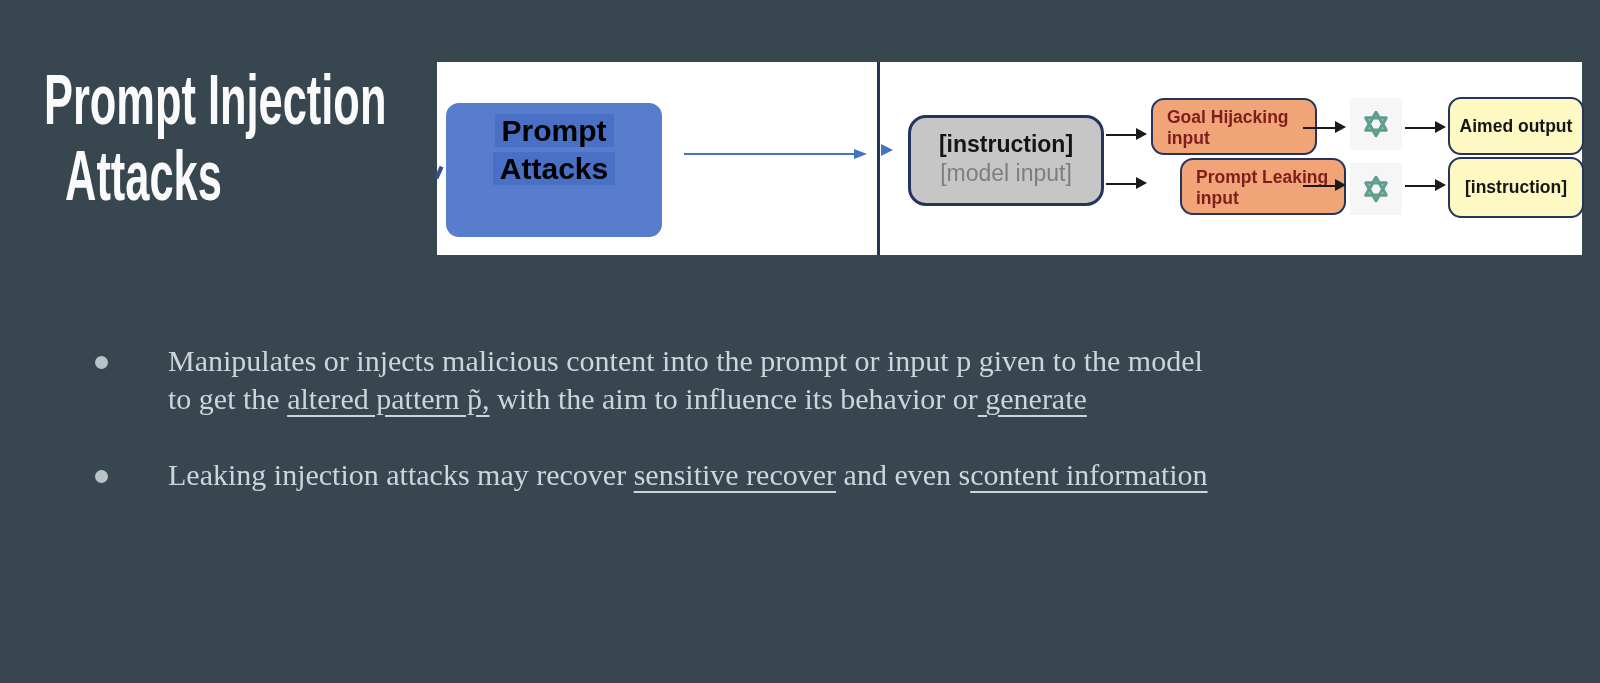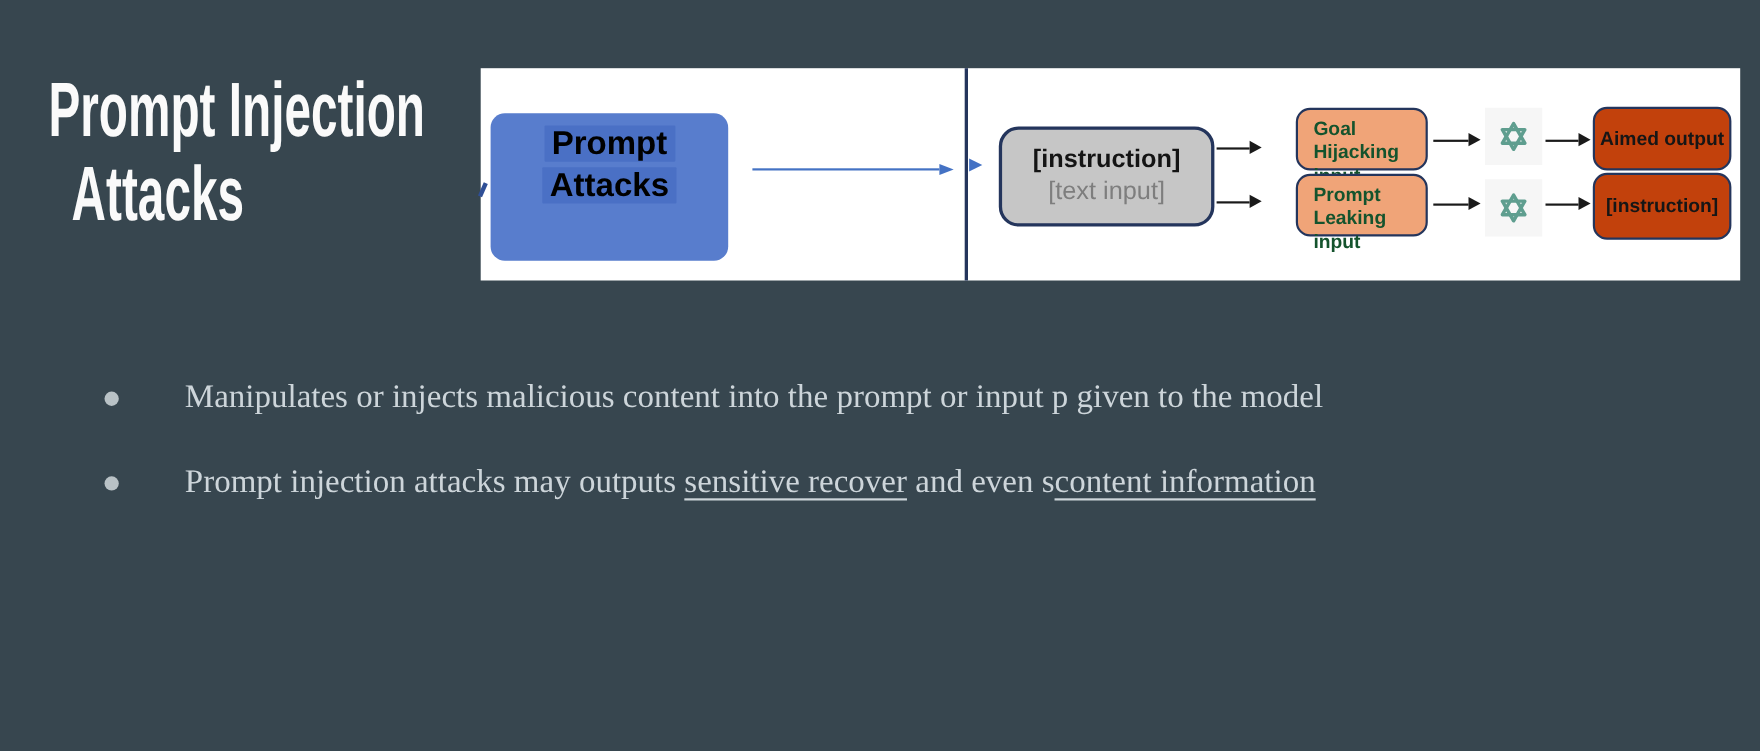--- a/index.html
+++ b/index.html
@@ -43,27 +43,27 @@
   
   .src-box {
     position:absolute; left:471px; top:53px; width:196px; height:91px;
     background:#c6c6c6; border:3px solid #24355c; border-radius:18px;
     text-align:center; padding-top:12px; font-size:23px; line-height:29px;
   }
   .src-box .l1 { color:#141414; font-weight:600; }
   .src-box .l2 { color:#7e7e7e; }
 
   .branch-box {
-    position:absolute; left:741px; width:120px; height:57px;
+    position:absolute; left:714px; width:166px; height:57px;
     background:#f0a478; border:2.5px solid #24355c; border-radius:13px;
-    color:#14532d; font-size:17.5px; font-weight:600; line-height:21px; padding:7px 0 0 14px;
+    color:#7f1d1d; font-size:17.5px; font-weight:600; line-height:21px; padding:7px 0 0 14px;
   }
   .out-box {
-    position:absolute; left:1011px; width:126px;
-    background:#c2410c; border:2.5px solid #24355c; border-radius:13px;
+    position:absolute; left:1011px; width:136px;
+    background:#fef9c3; border:2.5px solid #24355c; border-radius:13px;
     color:#161616; font-size:17.5px; font-weight:600;
     display:flex; align-items:center; justify-content:center;
   }
   .logo-sq { position:absolute; left:913px; width:52px; height:52px; background:#f6f6f6; display:flex; align-items:center; justify-content:center; }
 
   
   .bullets { position:absolute; left:95px; top:342px; }
   .bullet { display:flex; margin-bottom:39px; }
   .dot { width:13px; height:13px; border-radius:50%; background:#b9c2c6; margin-top:14px; flex:0 0 13px; }
   .btext { margin-left:60px; color:#cdd5da; font-family:"Liberation Serif", serif; font-size:30px; }
@@ -91,35 +91,35 @@
       </div>
   </div>
 
   <div class="img-divider"></div>
 
   <div>
     <span class="lone-head" style="left:444px; top:82px;"></span>
 
     <div class="src-box">
       <div class="l1">[instruction]</div>
-      <div class="l2">[text input]</div>
+      <div class="l2">[model input]</div>
     </div>
 
     <div class="harrow" style="left:669px; top:72px; width:30px;">
         <i class="head"></i>
       </div>
     <div class="harrow" style="left:669px; top:121px; width:30px;">
         <i class="head"></i>
       </div>
 
     <div class="branch-box" style="top:36px;">
       <div>Goal Hijacking</div>
       <div>input</div>
     </div>
-    <div class="branch-box" style="top:96px;">
+    <div class="branch-box" style="top:96px;margin-left:29px;">
       <div>Prompt Leaking</div>
       <div>input</div>
     </div>
 
     <div class="harrow" style="left:866px; top:65px; width:32px;">
         <i class="head"></i>
       </div>
     <div class="harrow" style="left:866px; top:123px; width:32px;">
         <i class="head"></i>
       </div>
@@ -151,21 +151,22 @@
       <span>[instruction]</span>
     </div>
   </div>
 </div>
 
 <div class="bullets" id="bullets">
     <div class="bullet">
       <span class="dot"></span>
       <div class="btext">
         <div class="bline"><span>Manipulates or injects malicious content into the prompt or input p given to the model</span></div>
+        <div class="bline"><span>to get the </span><span class="ul">altered pattern p̃,</span><span> with the aim to influence its behavior or</span><span class="ul"> generate</span></div>
       </div>
     </div>
     <div class="bullet">
       <span class="dot"></span>
       <div class="btext">
-        <div class="bline"><span>Prompt injection attacks may outputs </span><span class="ul">sensitive recover</span><span> and even s</span><span class="ul">content information</span></div>
+        <div class="bline"><span>Leaking injection attacks may recover </span><span class="ul">sensitive recover</span><span> and even s</span><span class="ul">content information</span></div>
       </div>
     </div>
   </div>
 
 </body></html>

